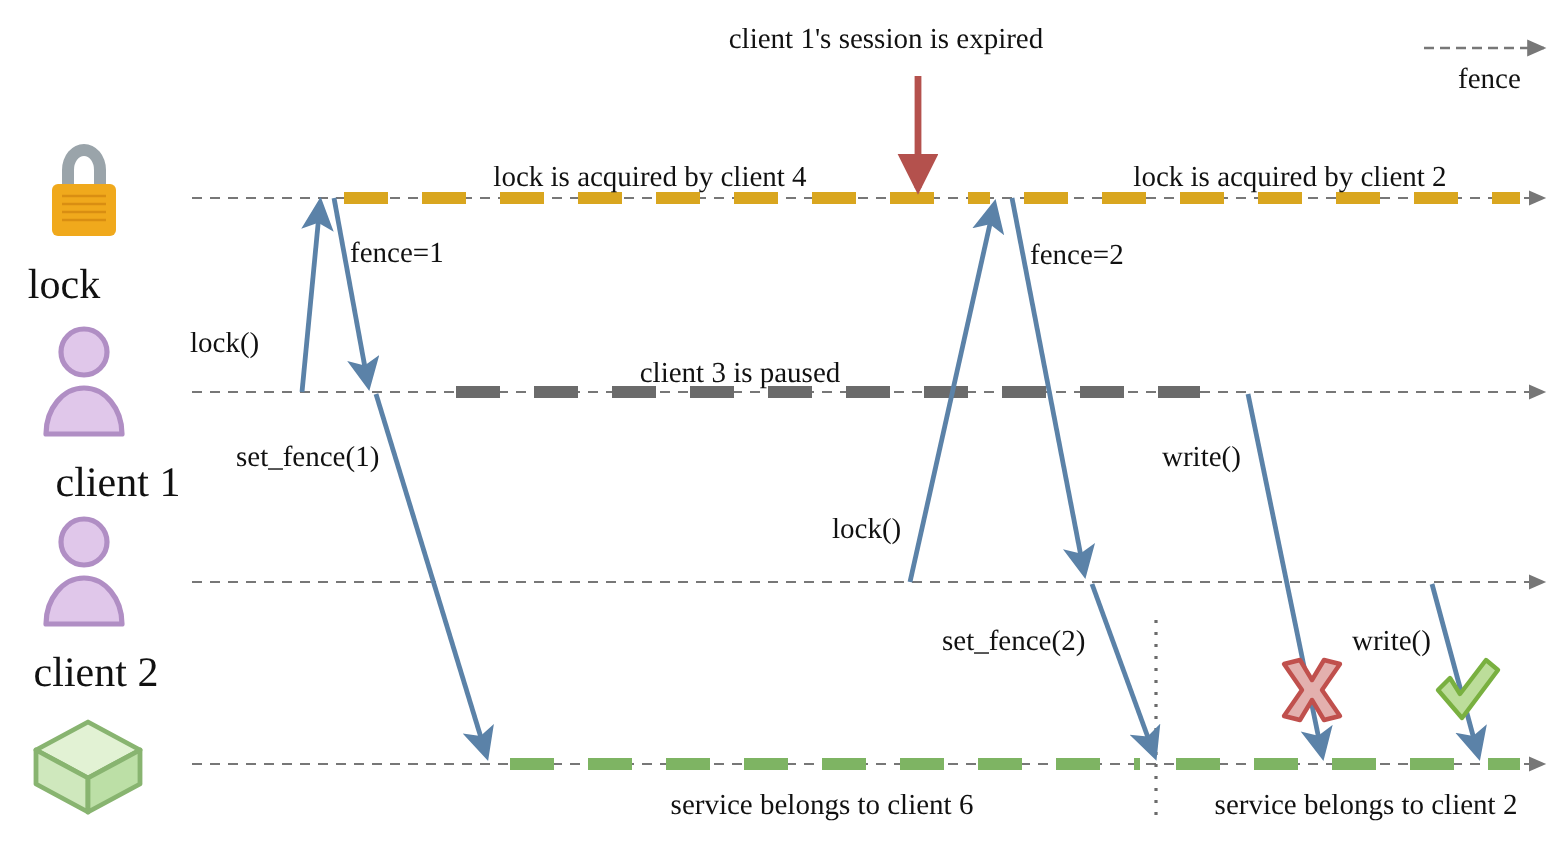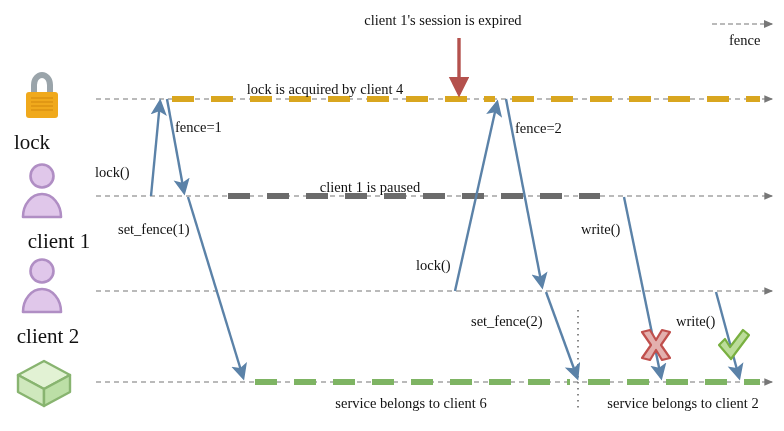--- a/index.html
+++ b/index.html
@@ -171,21 +171,22 @@
 
   <div class="lbl lbl-center" style="left:443px; top:13px;">client 1's session is expired</div>
 
   <div class="lbl" style="left:729px; top:33px;">fence</div>
 
   <div class="lbl lbl-lane lbl-center" style="left:32px; top:132px;">lock</div>
   <div class="lbl lbl-lane lbl-center" style="left:59px; top:231px;">client 1</div>
   <div class="lbl lbl-lane lbl-center" style="left:48px; top:326px;">client 2</div>
 
   <div class="lbl lbl-center" style="left:325px; top:82px;">lock is acquired by client 4</div>
-  <div class="lbl lbl-center" style="left:370px; top:180px;">client 1 is paused</div>
+  <div class="lbl lbl-center" style="left:645px; top:82px;">lock is acquired by client 2</div>
+  <div class="lbl lbl-center" style="left:370px; top:180px;">client 3 is paused</div>
   <div class="lbl lbl-center" style="left:411px; top:396px;">service belongs to client 6</div>
   <div class="lbl lbl-center" style="left:683px; top:396px;">service belongs to client 2</div>
 
   <div class="lbl" style="left:95px; top:165px;">lock()</div>
   <div class="lbl" style="left:175px; top:120px;">fence=1</div>
   <div class="lbl" style="left:118px; top:222px;">set_fence(1)</div>
   <div class="lbl" style="left:416px; top:258px;">lock()</div>
   <div class="lbl" style="left:515px; top:121px;">fence=2</div>
   <div class="lbl" style="left:471px; top:314px;">set_fence(2)</div>
   <div class="lbl" style="left:581px; top:222px;">write()</div>

